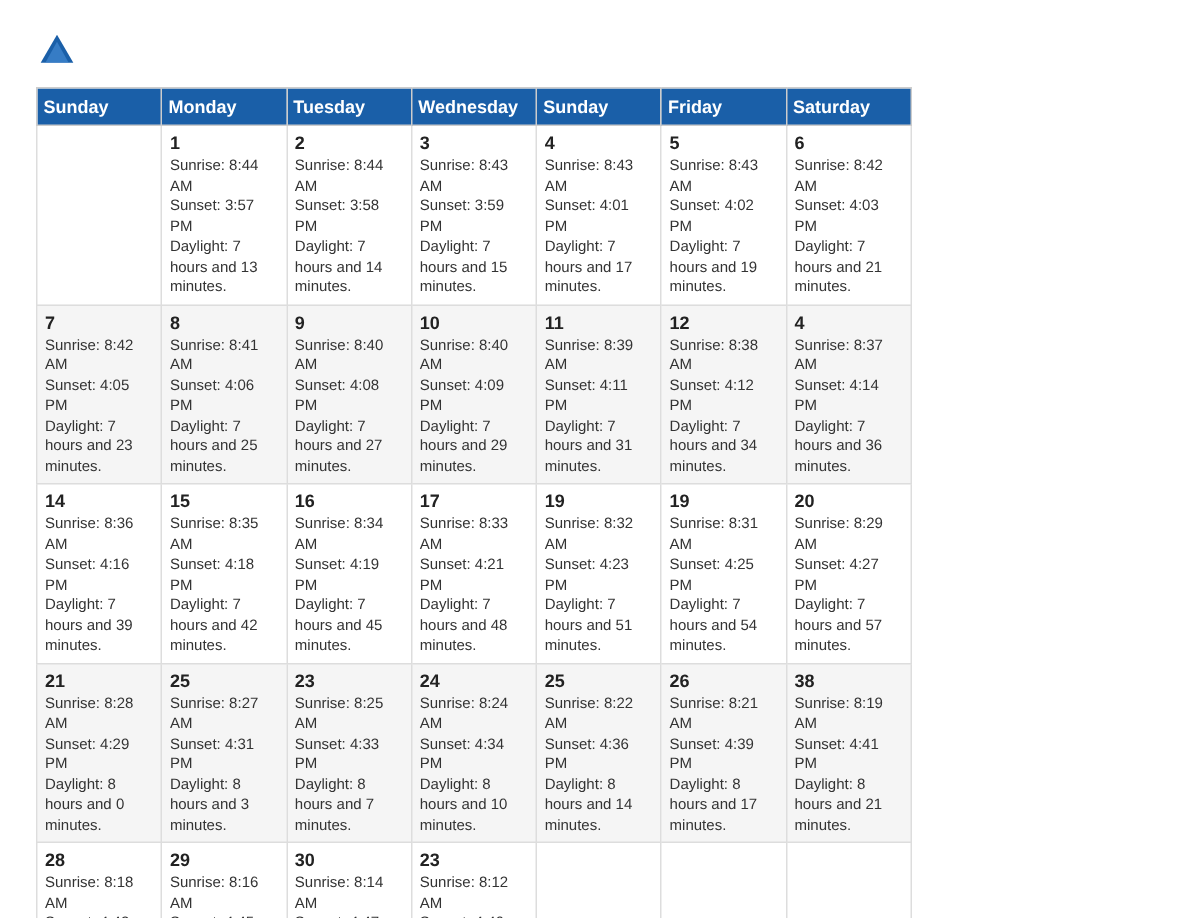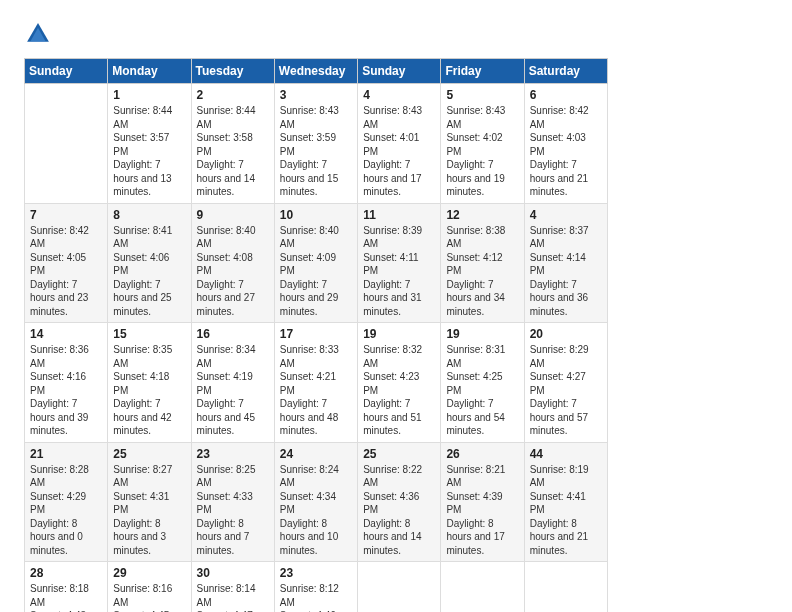--- a/index.html
+++ b/index.html
@@ -234,21 +234,21 @@
           </td>
           <td>
             <span class="day-num">25</span>
             <div class="cell-content">Sunrise: 8:22 AM<br>Sunset: 4:36 PM<br>Daylight: 8 hours and 14 minutes.</div>
           </td>
           <td>
             <span class="day-num">26</span>
             <div class="cell-content">Sunrise: 8:21 AM<br>Sunset: 4:39 PM<br>Daylight: 8 hours and 17 minutes.</div>
           </td>
           <td>
-            <span class="day-num">44</span>
+            <span class="day-num">38</span>
             <div class="cell-content">Sunrise: 8:19 AM<br>Sunset: 4:41 PM<br>Daylight: 8 hours and 21 minutes.</div>
           </td>
         </tr>
         <tr>
           <td>
             <span class="day-num">28</span>
             <div class="cell-content">Sunrise: 8:18 AM<br>Sunset: 4:43 PM<br>Daylight: 8 hours and 24 minutes.</div>
           </td>
           <td>
             <span class="day-num">29</span>

